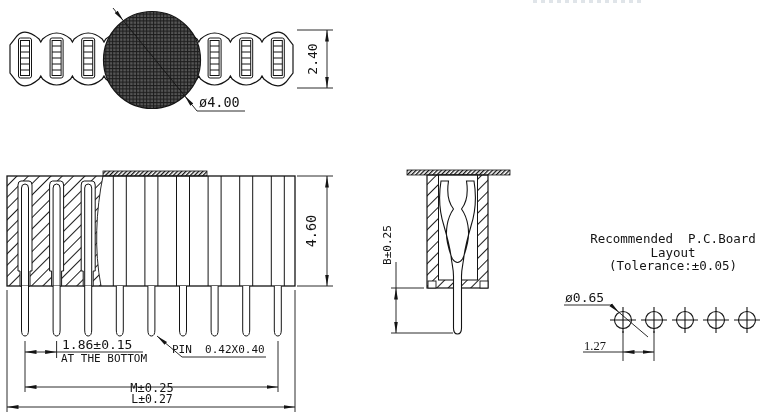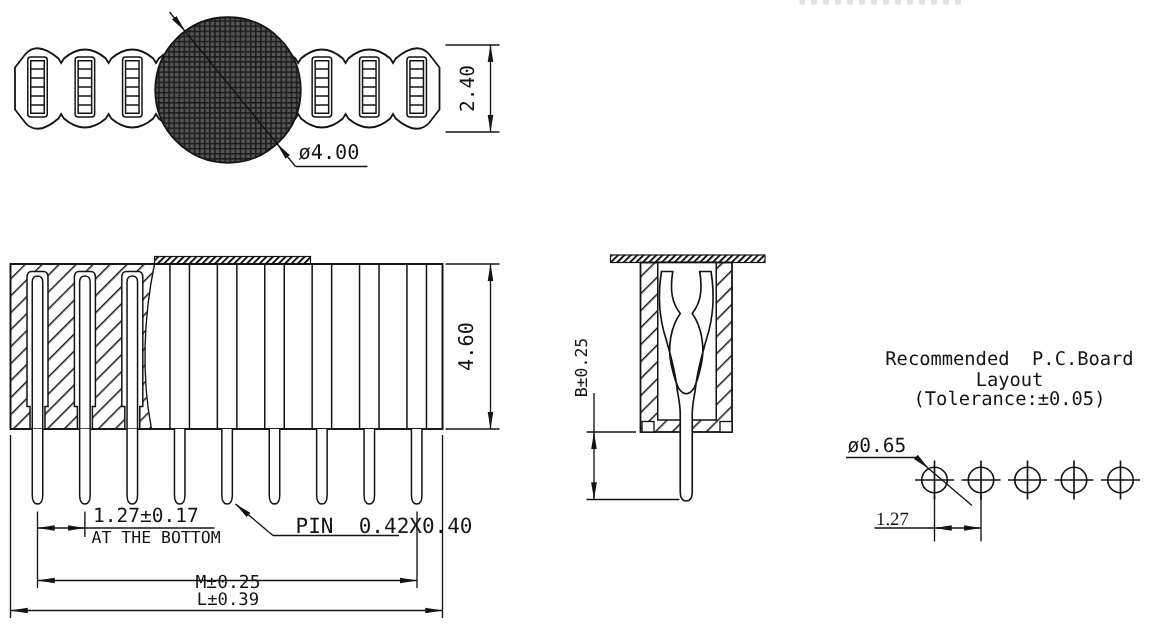--- a/index.html
+++ b/index.html
@@ -191,25 +191,25 @@
         <path d="M623 331 V361 M654 331 V361 M583 352 H623"></path>
         <line x1="623" y1="352" x2="654" y2="352" marker-start="url(#arw)" marker-end="url(#arw)"></line>
       </g>
     </g>
   </svg>
 
   <div class="label dim vtext" style="left:288px;top:52px;width:50px;height:14px;">2.40</div>
   <div class="label" style="left:199px;top:96px;font-size:13.5px;">ø4.00</div>
 
   <div class="label vtext" style="left:287px;top:224px;width:50px;height:14px;font-size:13.5px;">4.60</div>
-  <div class="label dim" style="left:62px;top:338px;">1.27±0.17</div>
+  <div class="label dim" style="left:62px;top:338px;">1.86±0.15</div>
   <div class="label" style="left:61px;top:353px;font-size:11px;">AT THE BOTTOM</div>
-  <div class="label" style="left:172px;top:344px;font-size:14px;margin-left:25px;">PIN  0.42X0.40</div>
+  <div class="label" style="left:172px;top:344px;font-size:11px;">PIN  0.42X0.40</div>
   <div class="label dim-sm ctr" style="left:112px;top:382px;width:80px;font-size:12px;">M±0.25</div>
-  <div class="label dim-sm ctr" style="left:112px;top:394px;width:80px;font-size:11.5px;">L±0.39</div>
+  <div class="label dim-sm ctr" style="left:112px;top:394px;width:80px;font-size:11.5px;">L±0.27</div>
 
   <div class="label vtext" style="left:356px;top:238px;width:66px;height:14px;font-size:11px;">B±0.25</div>
 
   <div class="label ctr" style="left:573px;top:233px;width:200px;font-size:12.5px;">Recommended  P.C.Board</div>
   <div class="label ctr" style="left:573px;top:247px;width:200px;font-size:12.5px;">Layout</div>
   <div class="label ctr" style="left:573px;top:260px;width:200px;font-size:12.5px;">(Tolerance:±0.05)</div>
   <div class="label dim" style="left:565px;top:291px;text-align:right;">ø0.65</div>
   <div class="label" style="left:584px;top:340px;font-size:12.5px;font-family:Liberation Serif, serif;">1.27</div>
 
 </div>

